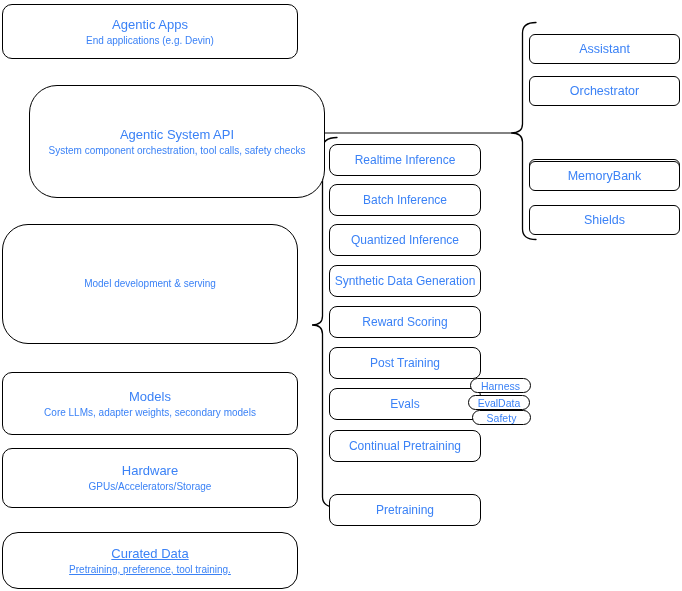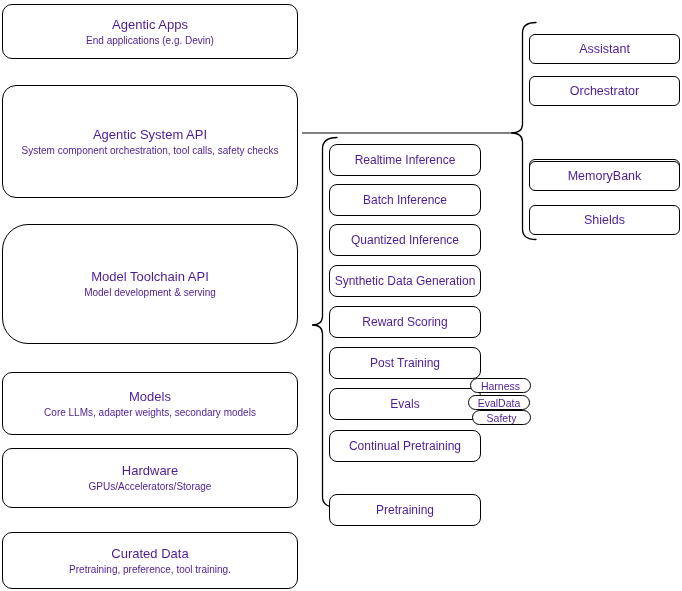--- a/index.html
+++ b/index.html
@@ -1,21 +1,21 @@
 <!DOCTYPE html>
 <html style="--stroke: #000000; --fill: #ffffff; --connector: #595959;"><head>
 <meta charset="utf-8">
 <style>
   html,body{margin:0;padding:0;background:#ffffff;}
   .canvas{
     position:relative;
     width:682px;height:591px;
     background:#ffffff;
     font-family:"Liberation Sans", sans-serif;
-    color:#4c1d95;
+    color:#3b82f6;
     overflow:hidden;
   }
   .overlay{position:absolute;left:0;top:0;width:682px;height:591px;pointer-events:none;z-index:0;}
   .brace{stroke:var(--stroke,#000);stroke-width:1.3;fill:none;stroke-linecap:round;}
   .connector{stroke:var(--connector,#595959);stroke-width:1.4;fill:none;}
 
   .node{
     position:absolute;
     box-sizing:border-box;
     background:var(--fill,#fff);
@@ -23,25 +23,25 @@
     display:flex;flex-direction:column;align-items:center;justify-content:center;
     text-align:center;
     z-index:1;
   }
 
   
   .lbox{left:2px;width:296px;gap:3px;}
   .lbox .title{font-size:13px;line-height:15px;}
   .lbox .subtitle{font-size:10px;line-height:12px;}
   .lbox:nth-of-type(1){top:4px;height:55px;border-radius:10px;}
-  .lbox:nth-of-type(2){top:85px;height:113px;border-radius:14px;}
+  .lbox:nth-of-type(2){top:85px;height:113px;border-radius:28px;margin-left:27px;}
   .lbox:nth-of-type(3){top:224px;height:120px;border-radius:26px;}
   .lbox:nth-of-type(4){top:372px;height:63px;border-radius:10px;}
   .lbox:nth-of-type(5){top:448px;height:60px;border-radius:10px;}
-  .lbox:nth-of-type(6){top:532px;height:57px;border-radius:10px;}
+  .lbox:nth-of-type(6){top:532px;height:57px;border-radius:16px;text-decoration:underline;}
 
   
   .mbox{left:329px;width:152px;height:32px;border-radius:8px;font-size:12px;}
   .mbox:nth-of-type(1){top:144px;}
   .mbox:nth-of-type(2){top:184px;}
   .mbox:nth-of-type(3){top:224px;}
   .mbox:nth-of-type(4){top:265px;}
   .mbox:nth-of-type(5){top:306px;}
   .mbox:nth-of-type(6){top:347px;}
   .mbox:nth-of-type(7){top:388px;}
@@ -77,21 +77,20 @@
 
   <div class="node lbox">
         <div class="title">Agentic Apps</div>
         <div class="subtitle">End applications (e.g. Devin)</div>
       </div>
       <div class="node lbox">
         <div class="title">Agentic System API</div>
         <div class="subtitle">System component orchestration, tool calls, safety checks</div>
       </div>
       <div class="node lbox">
-        <div class="title">Model Toolchain API</div>
         <div class="subtitle">Model development &amp; serving</div>
       </div>
       <div class="node lbox">
         <div class="title">Models</div>
         <div class="subtitle">Core LLMs, adapter weights, secondary models</div>
       </div>
       <div class="node lbox">
         <div class="title">Hardware</div>
         <div class="subtitle">GPUs/Accelerators/Storage</div>
       </div>

